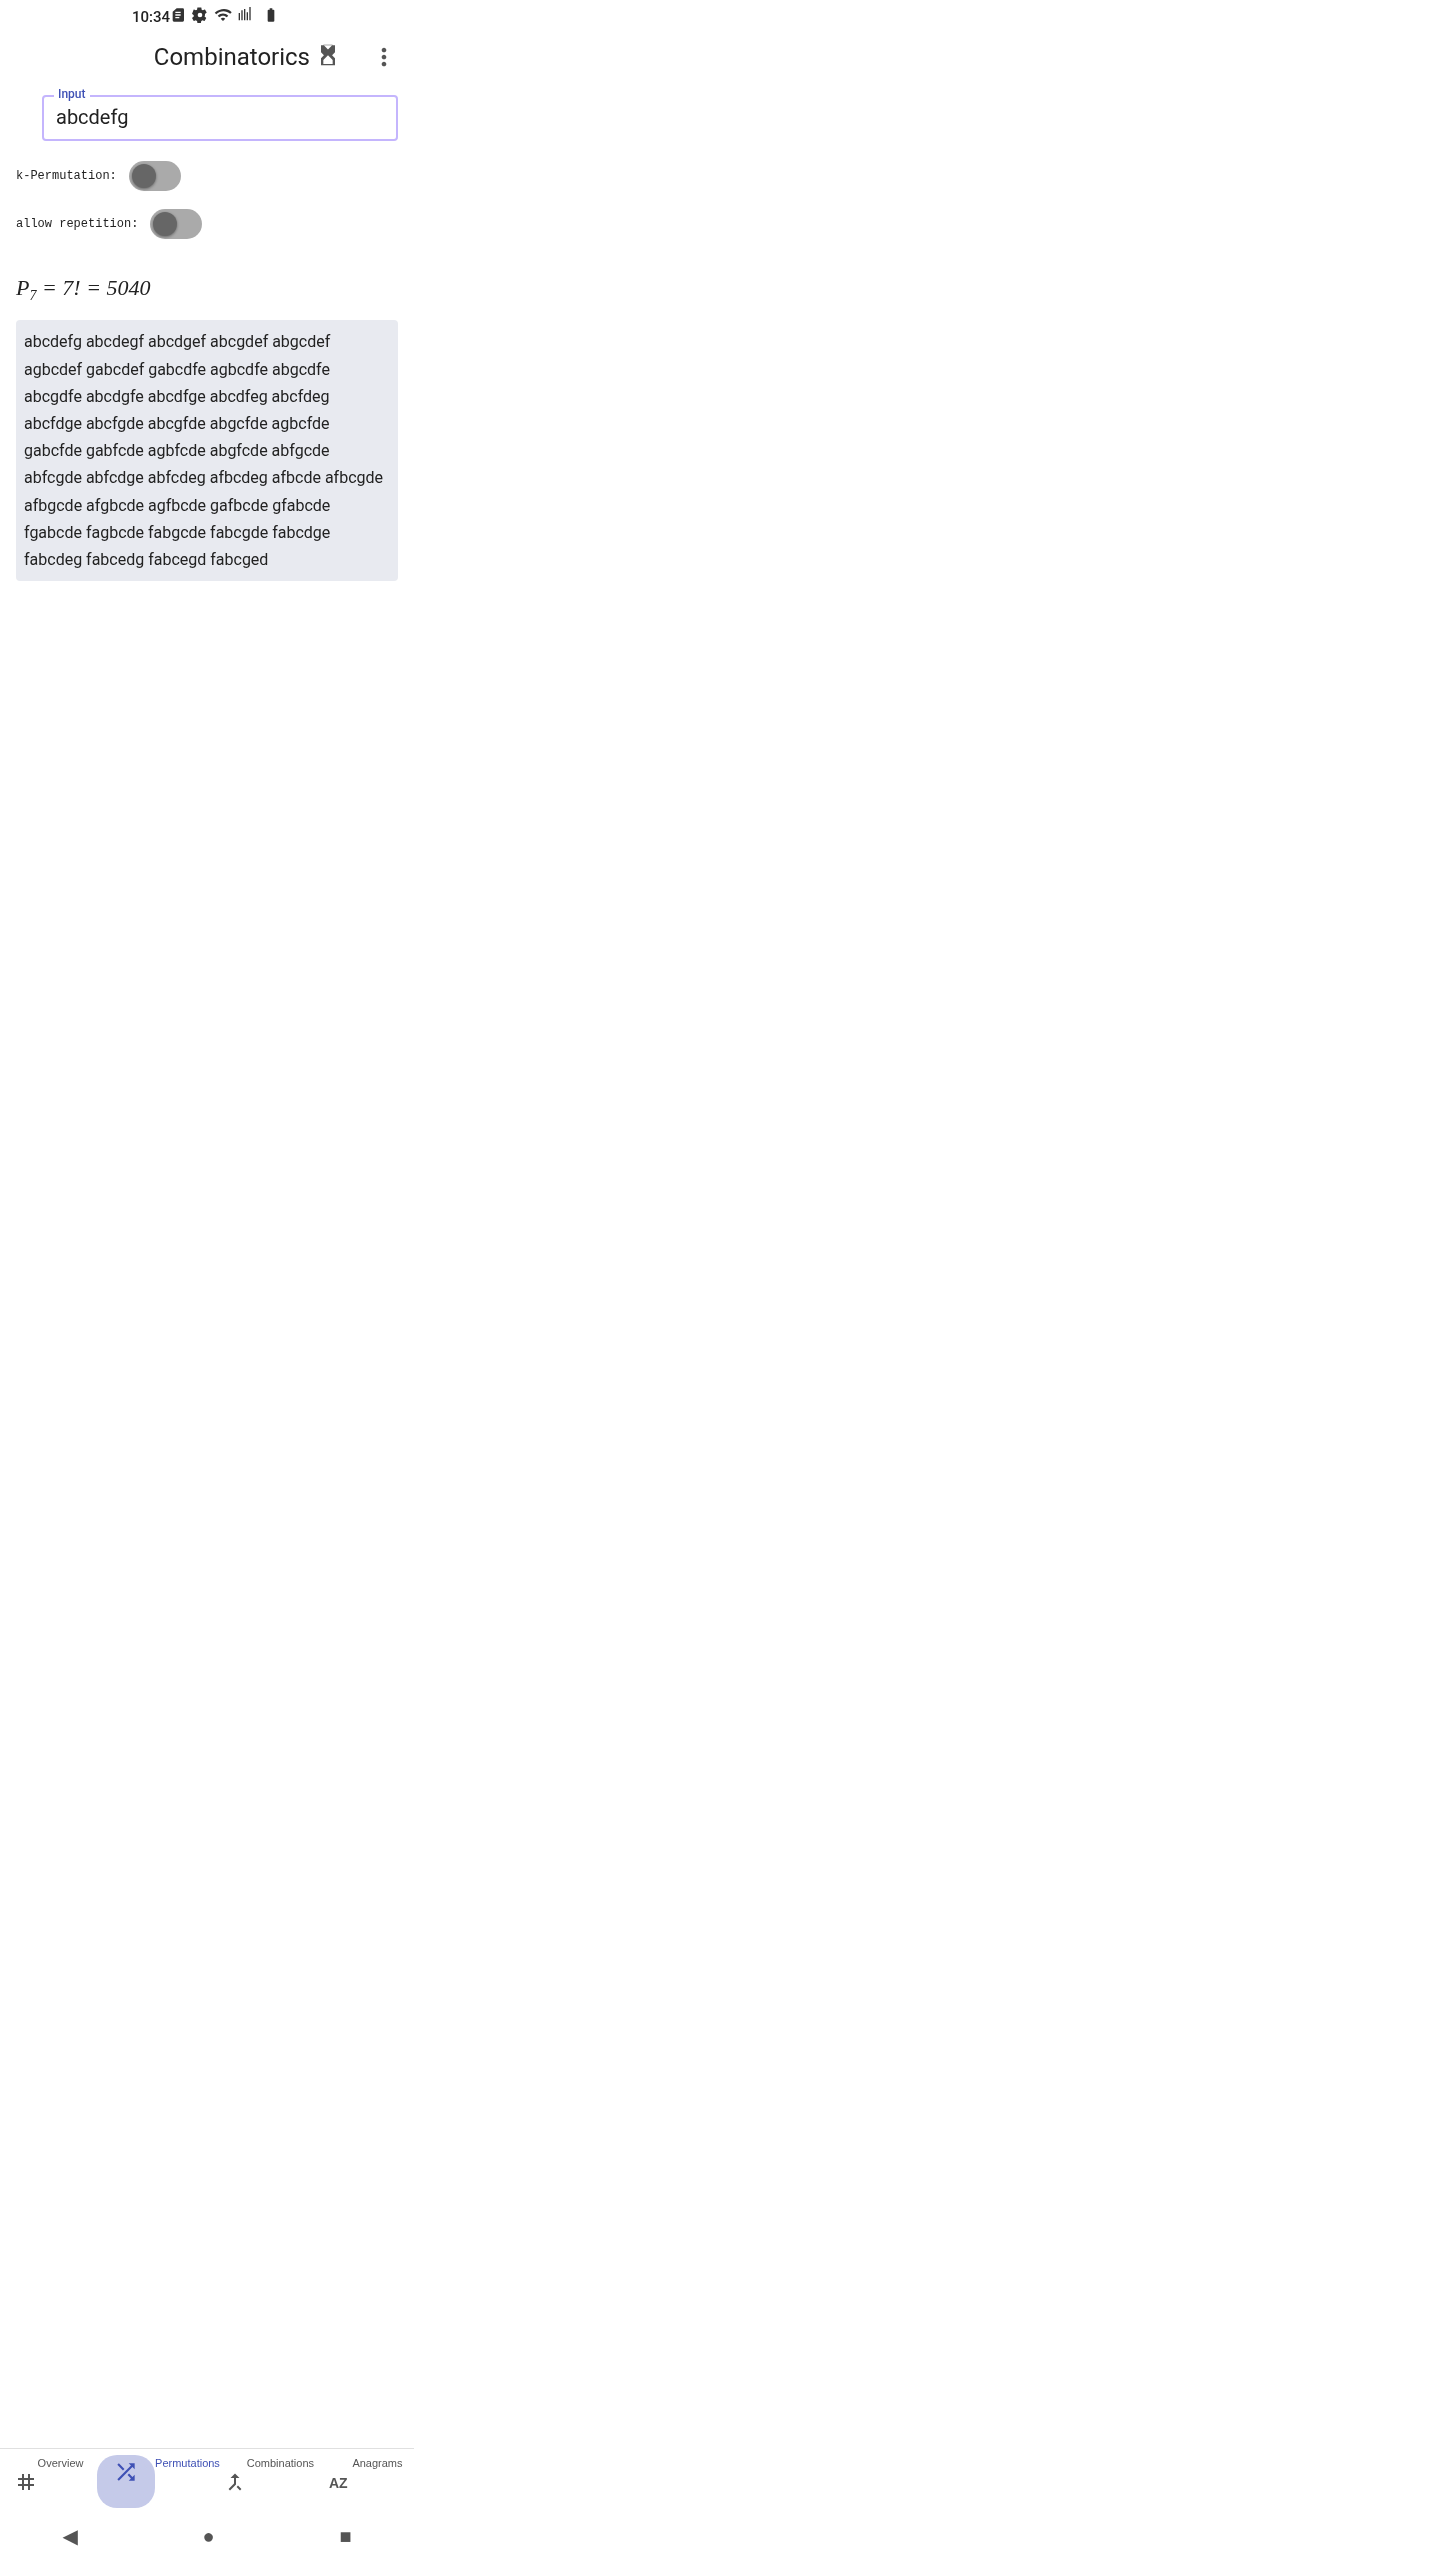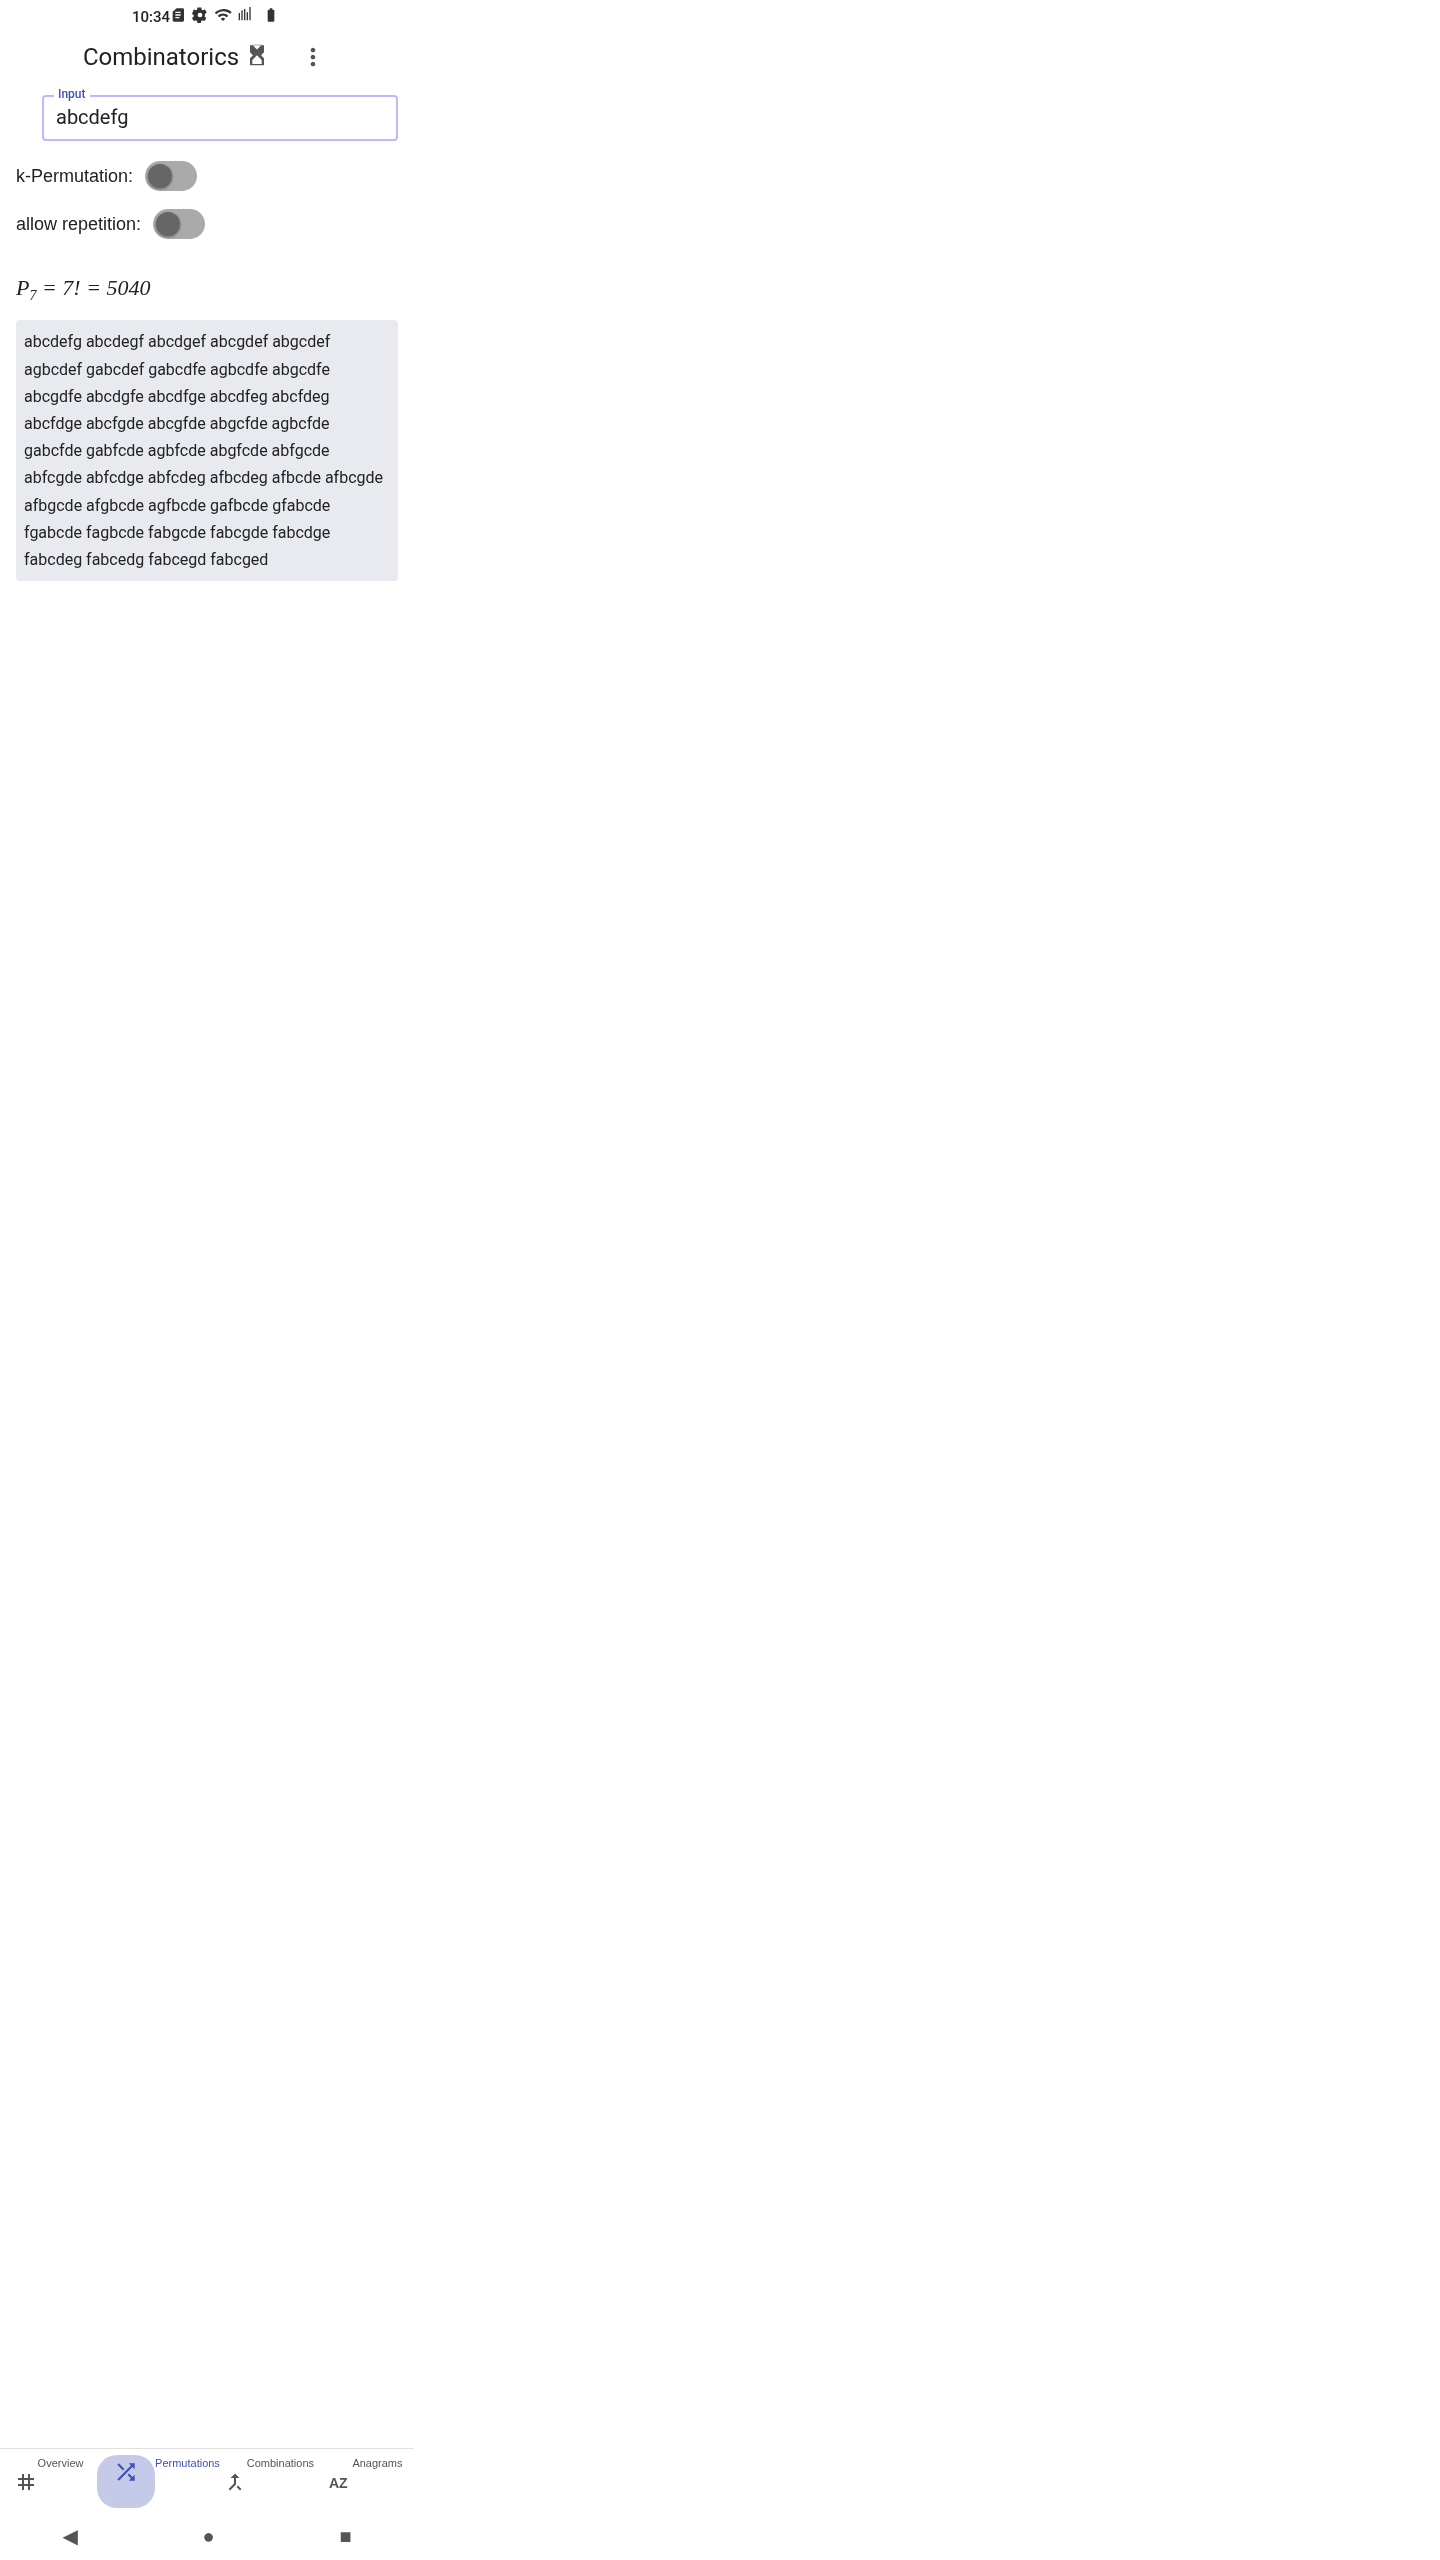--- a/index.html
+++ b/index.html
@@ -36,22 +36,22 @@
     }
     .status-icon {
       font-size: 14px;
       color: #333;
     }
 
     
     .app-bar {
       display: flex;
       align-items: center;
-      justify-content: center;
-      padding: 8px 24px 12px;
+      justify-content: flex-end;
+      padding: 8px 12px 12px;
       background: #fff;
     }
     .app-title {
       font-size: 24px;
       font-weight: 400;
       color: #222;
     }
     .app-bar-actions {
       display: flex;
       align-items: center;
@@ -102,24 +102,24 @@
     
     .controls-section {
       padding: 4px 16px 8px;
     }
     .toggle-row {
       display: flex;
       align-items: center;
       margin-bottom: 18px;
     }
     .toggle-label {
-      font-size: 18px;
+      font-size: 12px;
       color: #222;
       margin-right: 12px;
-      font-family: Liberation Sans, sans-serif;
+      font-family: Liberation Mono, monospace;
     }
     .toggle {
       position: relative;
       width: 52px;
       height: 30px;
       cursor: pointer;
     }
     .toggle input {
       opacity: 0;
       width: 0;

